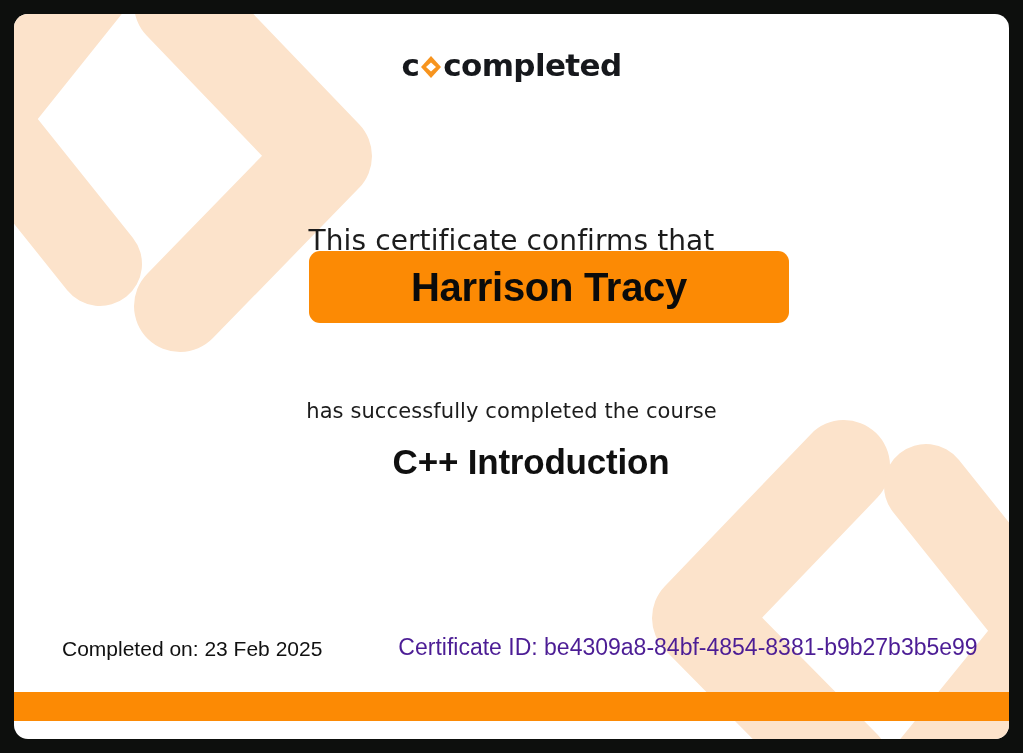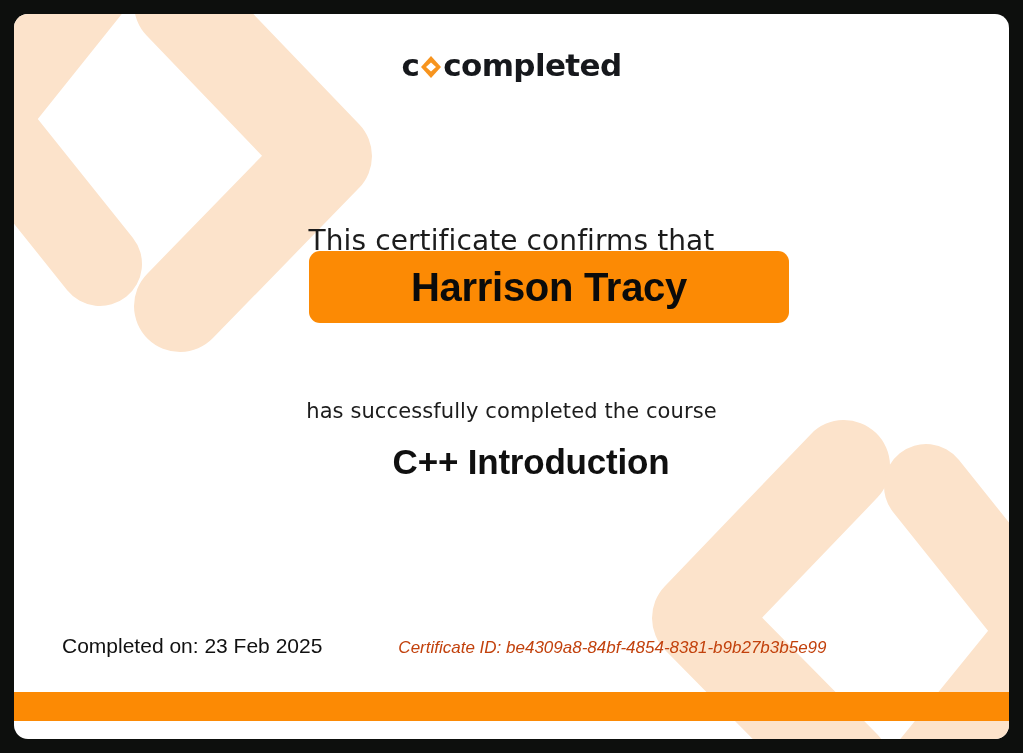--- a/index.html
+++ b/index.html
@@ -145,25 +145,24 @@
     align-items: flex-end;
   }
   .meta-completed {
     font-family: "Liberation Sans", sans-serif;
     font-size: 21px;
     color: #111111;
     white-space: nowrap;
   }
   .meta-certid {
     font-family: "Liberation Sans", sans-serif;
-    font-size: 17px;
-    color: #c2410c;
+    font-size: 23px;
+    color: #4c1d95;
     white-space: nowrap;
     margin-left: 76px;
-    font-style: italic;
   }
 
   
   .footer-bar {
     position: absolute;
     left: 0;
     right: 0;
     top: 678px;
     height: 29px;
     background: #FC8A04;

